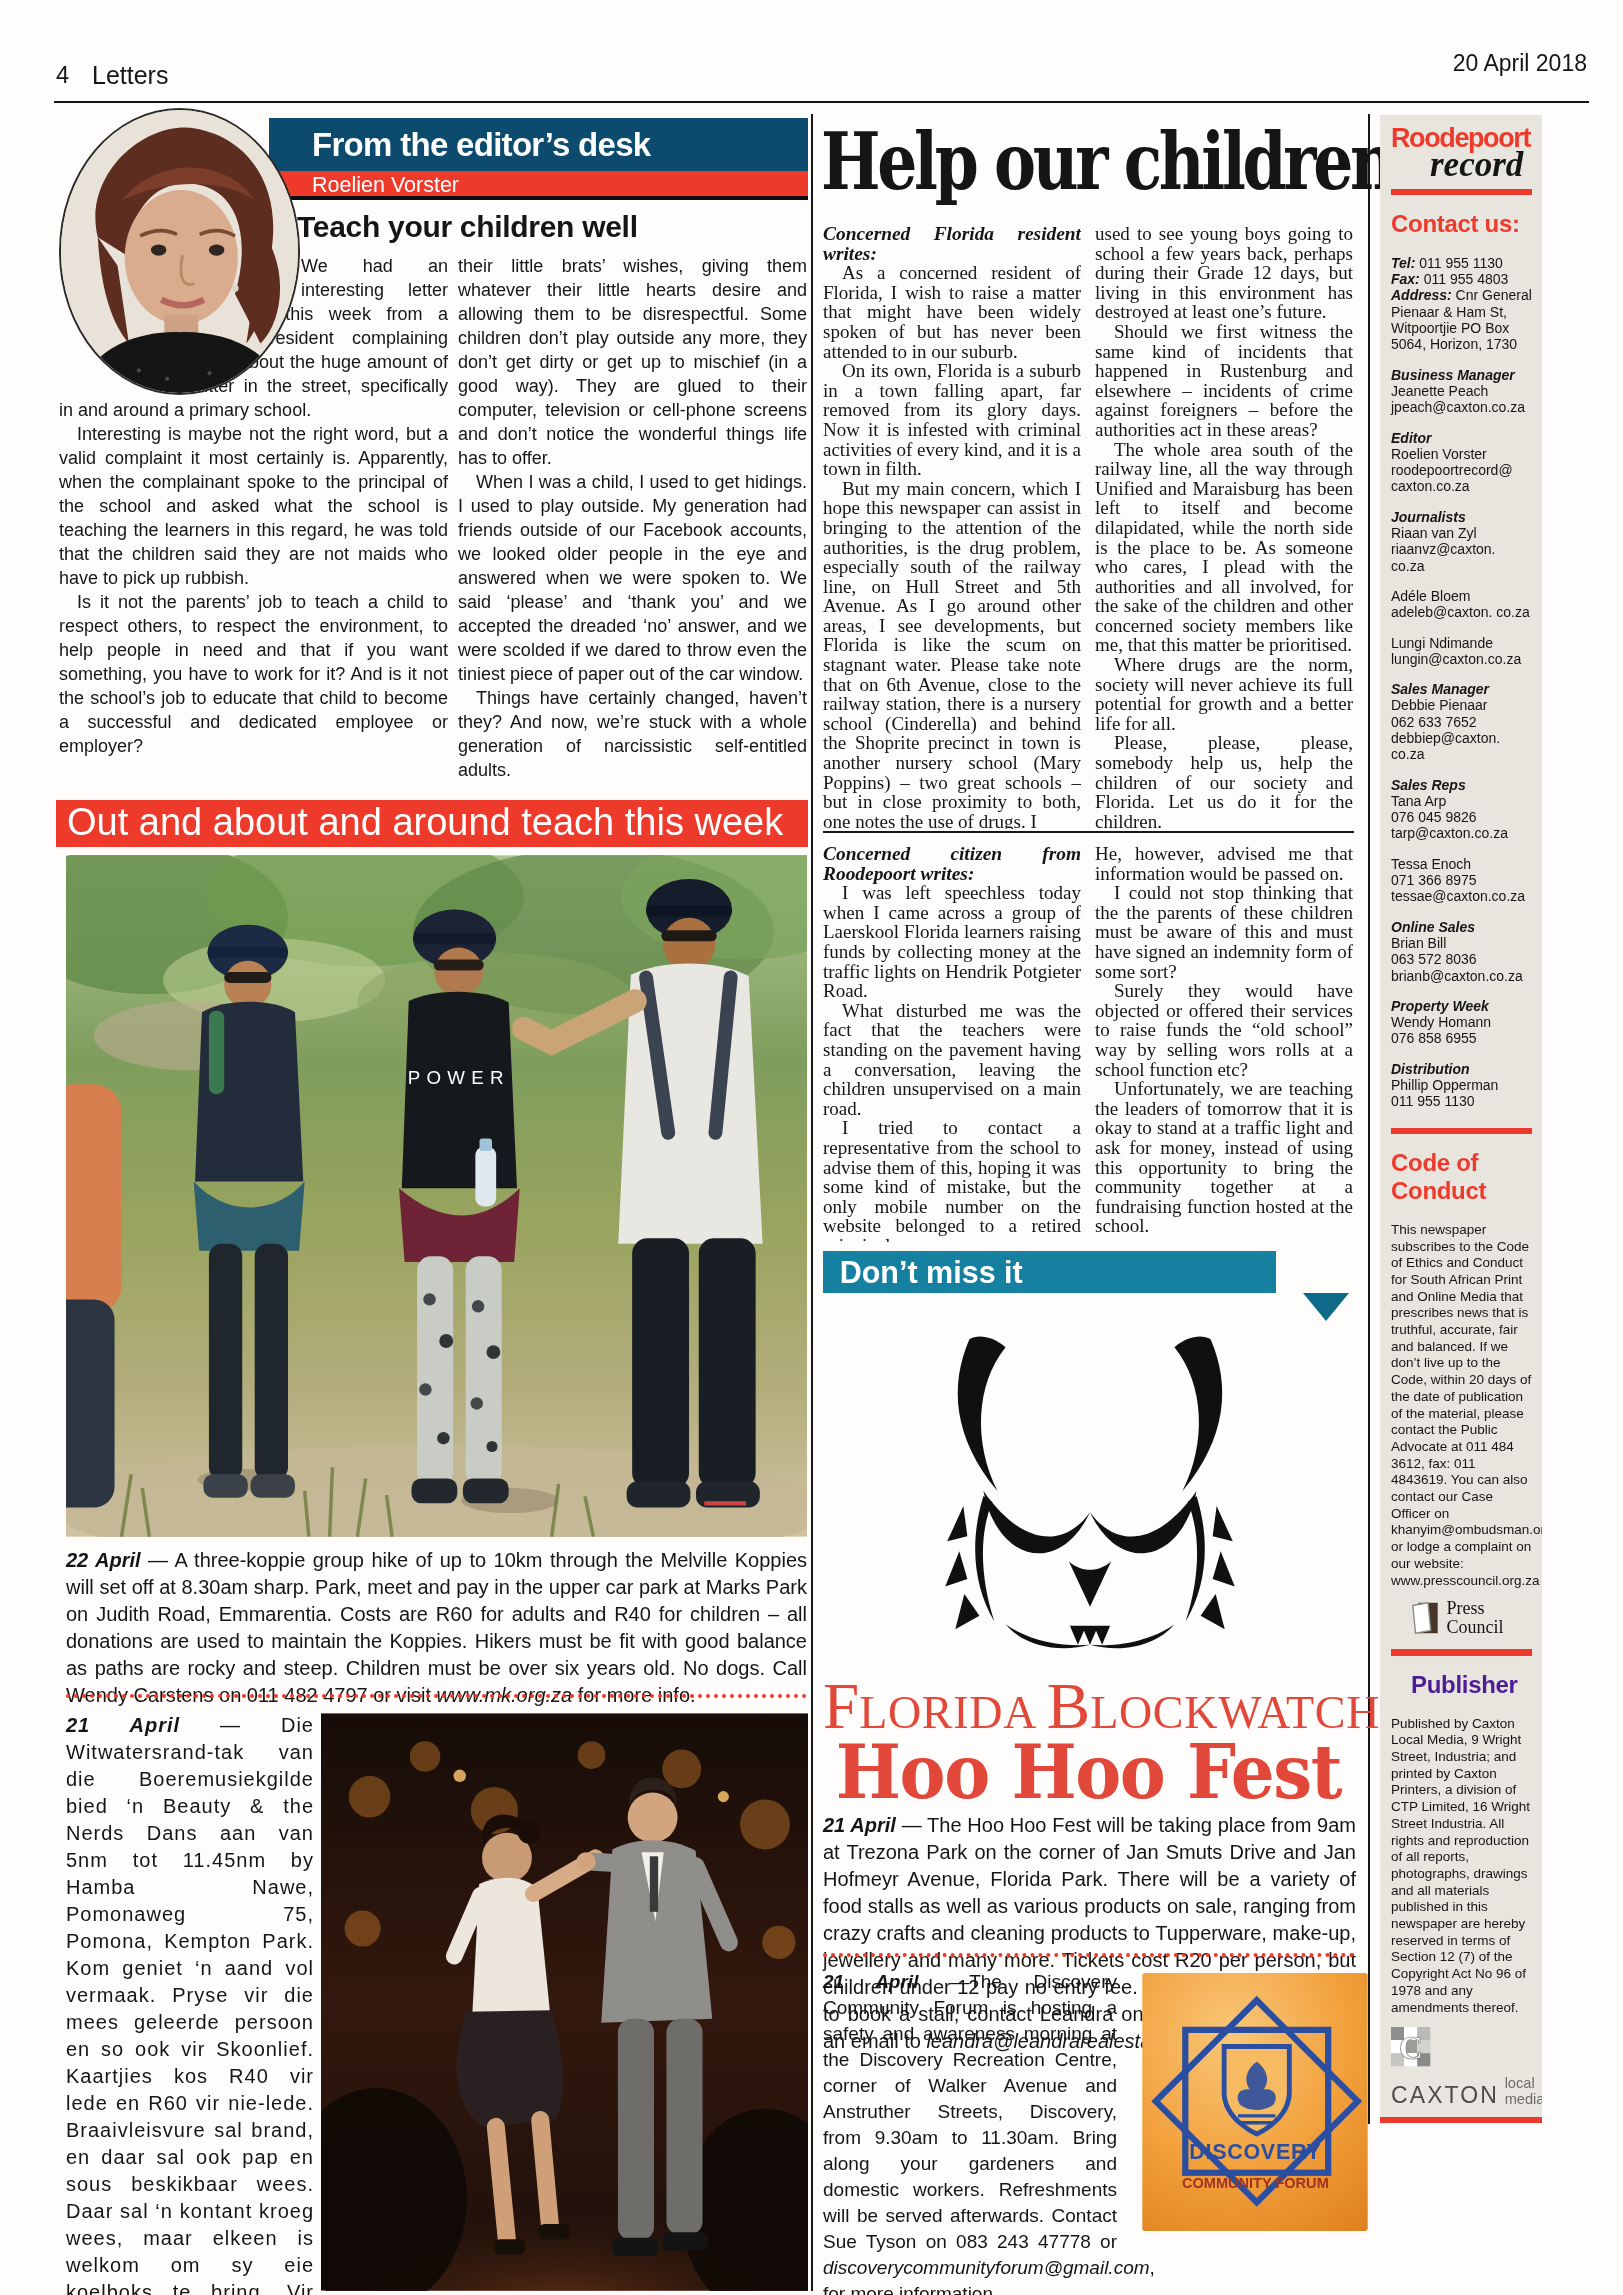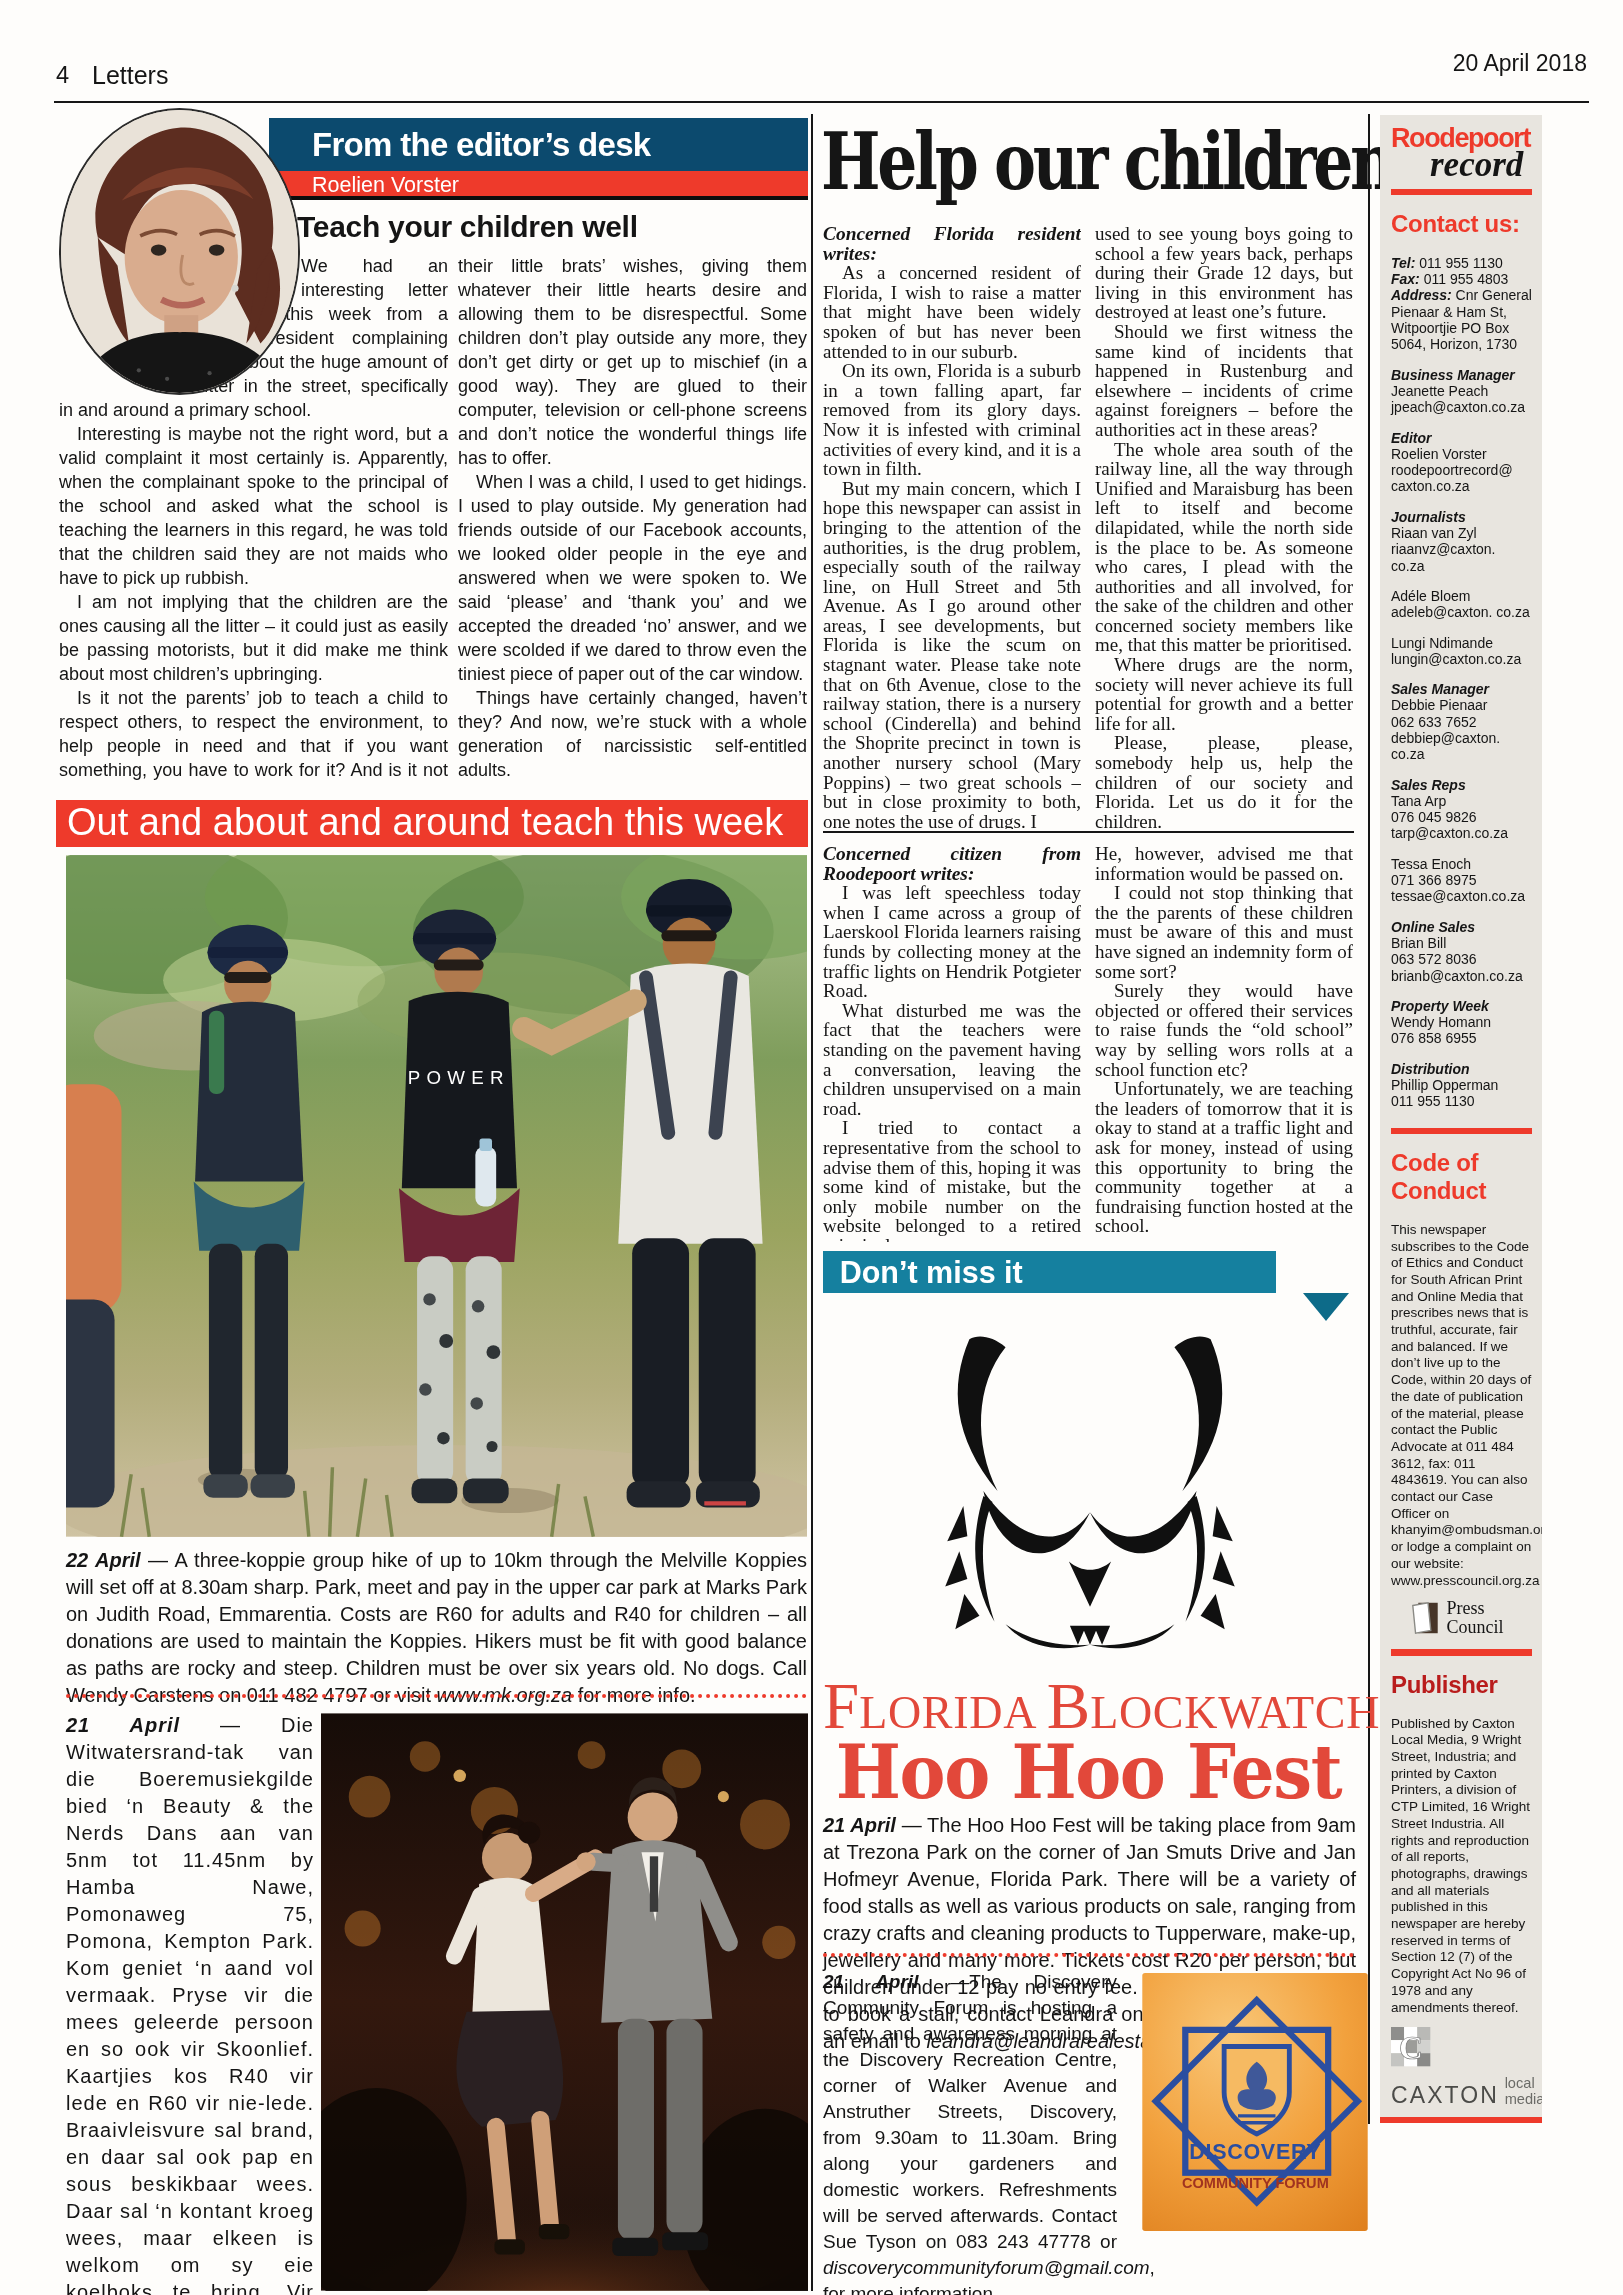--- a/index.html
+++ b/index.html
@@ -63,21 +63,21 @@
   .dot2{left:823px;top:1953px;width:531px;}
   .ev-disc{left:823px;top:1969px;width:294px;font-size:19px;line-height:26px;}
   .disc-badge{left:1130px;top:1973px;width:226px;height:258px;margin-left:12px;}
   .disc-badge svg{display:block;width:100%;height:100%;}
   
   .sb{left:1380px;top:115px;width:162px;height:2008px;background:#e8e5df;box-sizing:border-box;padding:9.7px 9.7px 21px 11px;overflow:hidden;}
   .sb-logo-top{color:#ee3a2b;font-weight:bold;font-size:27px;letter-spacing:-1.4px;line-height:1;}
   .sb-logo-bot{font-family:"Liberation Serif",serif;font-style:italic;font-weight:bold;font-size:35px;line-height:0.9;padding-left:39px;margin-top:-2.8px;}
   .sb-redline{height:6.2px;background:#ee3a2b;margin:8.3px 0 2.8px;}
   .sb-h{color:#ee3a2b;font-size:24px;font-weight:bold;margin:15.3px 0 16.7px;letter-spacing:-0.3px;}
-  .sb-h.green{color:#b91c1c;}
+  .sb-h.green{color:#4c1d95;margin-left:20px;}
   .sb-body{font-size:14px;line-height:16.3px;}
   .sb-group{margin-top:14px;}
   .sb-group b{display:block;}
   .sb-group div{min-height:16.3px;}
   .sb-small{font-size:13.5px;line-height:16.7px;margin-top:1.4px;}
   .pc-logo{display:flex;align-items:center;gap:5.6px;margin:9.7px 0 1.4px 19.4px;}
   .pc-text{font-family:"Liberation Serif",serif;font-size:18px;line-height:19px;}
   .caxton{margin-top:11px;}
   .caxton-row{display:flex;align-items:flex-end;gap:5.6px;margin-top:5.6px;}
   .caxton-name{font-size:23px;letter-spacing:2.1px;color:#4b4b48;}
@@ -120,21 +120,20 @@
         <circle cx="250" cy="386" r="3" fill="#4a4a4a"></circle>
     </svg>
   </div>
   <div class="abs ed-banner">From the editor’s desk</div>
   <div class="abs ed-author">Roelien Vorster</div>
   <div class="abs ed-headline">Teach your children well</div>
   <div class="abs ed-col ed-col1">
     <div class="wrap-spacer"></div>
     <p>We had an interesting letter this week from a resident complaining about the huge amount of litter in the street, specifically in and around a primary school.</p>
     <p>Interesting is maybe not the right word, but a valid complaint it most certainly is. Apparently, when the complainant spoke to the principal of the school and asked what the school is teaching the learners in this regard, he was told that the children said they are not maids who have to pick up rubbish.</p>
-    <p>I am not implying that the children are the ones causing all the litter – it could just as easily be passing motorists, but it did make me think about most children’s upbringing.</p>
     <p>Is it not the parents’ job to teach a child to respect others, to respect the environment, to help people in need and that if you want something, you have to work for it? And is it not the school’s job to educate that child to become a successful and dedicated employee or employer?</p>
 
   </div>
   <div class="abs ed-col ed-col2">
     <p>their little brats’ wishes, giving them whatever their little hearts desire and allowing them to be disrespectful. Some children don’t play outside any more, they don’t get dirty or get up to mischief (in a good way). They are glued to their computer, television or cell-phone screens and don’t notice the wonderful things life has to offer.</p>
     <p>When I was a child, I used to get hidings. I used to play outside. My generation had friends outside of our Facebook accounts, we looked older people in the eye and answered when we were spoken to. We said ‘please’ and ‘thank you’ and we accepted the dreaded ‘no’ answer, and we were scolded if we dared to throw even the tiniest piece of paper out of the car window.</p>
     <p>Things have certainly changed, haven’t they? And now, we’re stuck with a whole generation of narcissistic self-entitled adults.</p>
     <p>These are only my thoughts, though. What’s your opinion?</p>
 
   </div>

